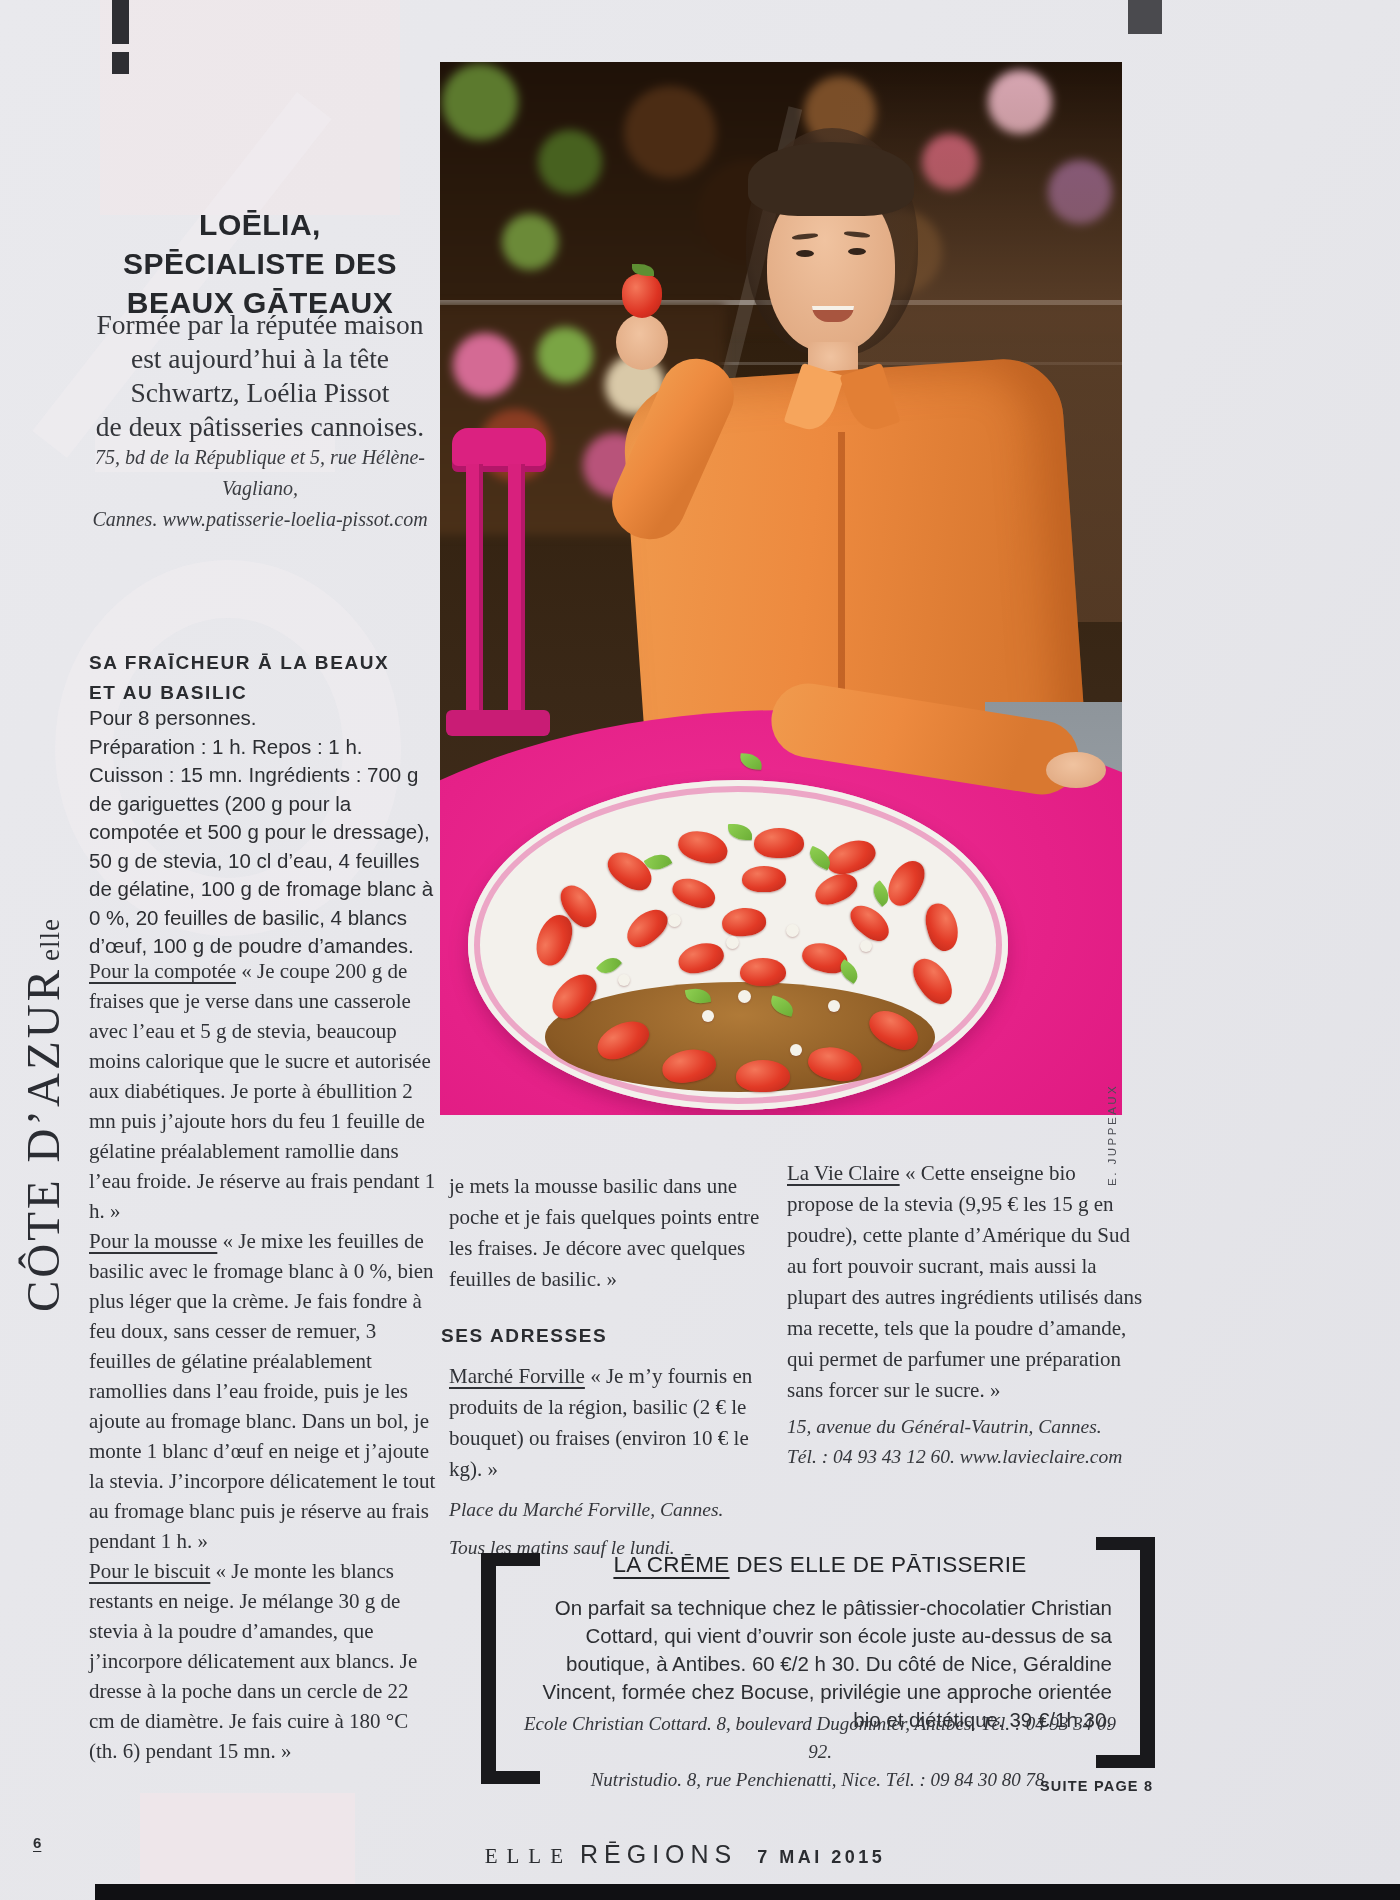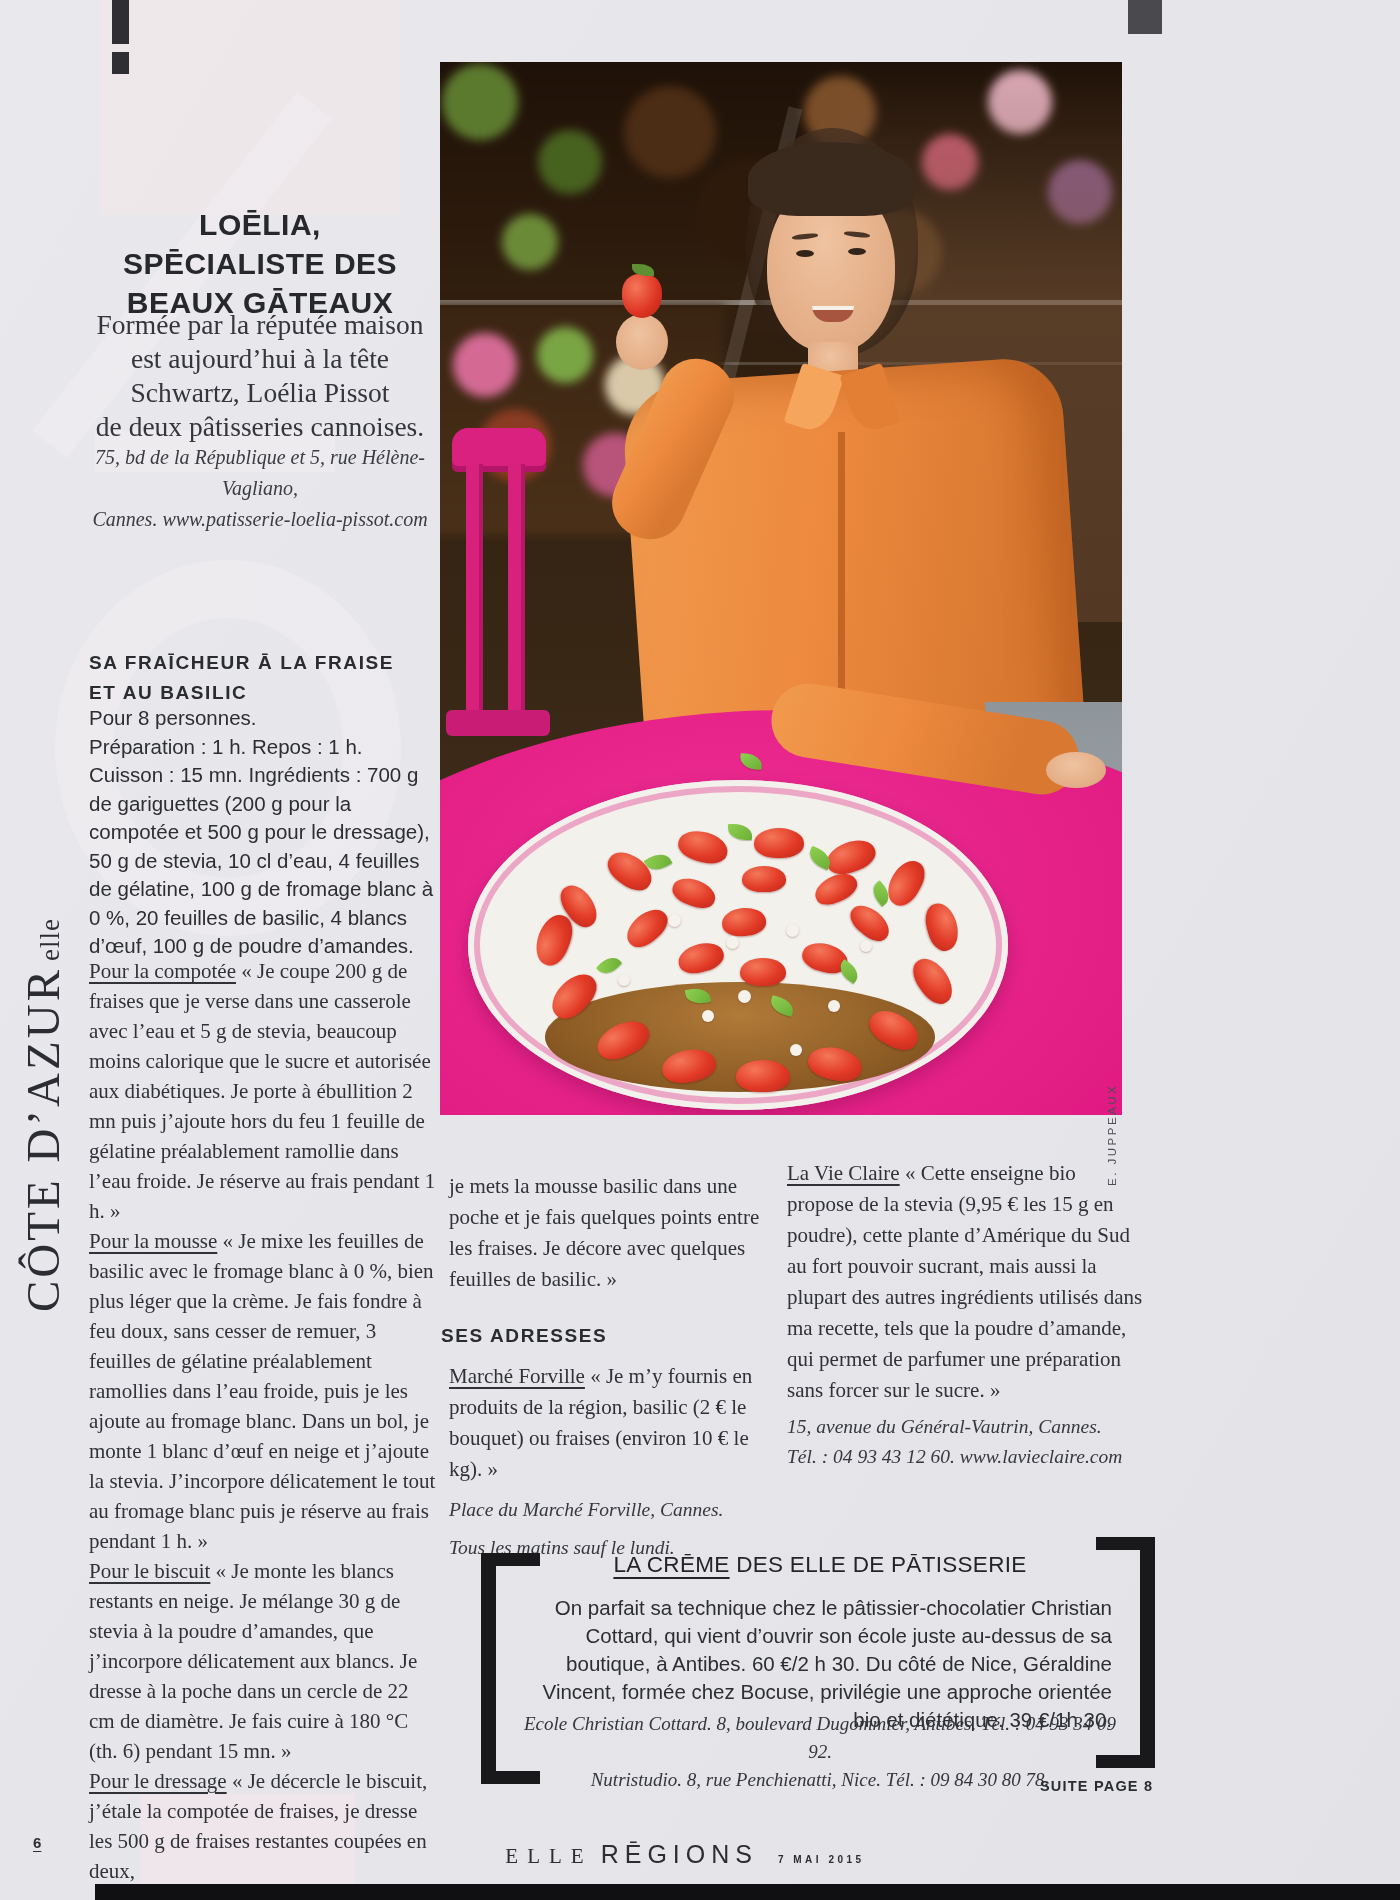--- a/index.html
+++ b/index.html
@@ -78,21 +78,21 @@
   .suite{position:absolute;left:1040px;top:1778px;font-family:"Liberation Sans",sans-serif;
       font-weight:700;font-size:14.5px;letter-spacing:1.2px;color:#2a2c30;}
   
   .folio{position:absolute;left:33px;top:1834px;font-family:"Liberation Sans",sans-serif;
       font-size:15px;font-weight:700;color:#2b2d31;text-decoration:underline;
       text-underline-offset:3px;}
   .footer{position:absolute;left:0;top:1840px;width:1370px;text-align:center;color:#2b2d31;}
   .footer .elle{font-family:"Liberation Serif",serif;font-size:21px;letter-spacing:9px;}
   .footer .reg{font-family:"Liberation Sans",sans-serif;font-size:25px;letter-spacing:6px;
       font-weight:400;margin-left:4px;}
-  .footer .date{font-family:"Liberation Sans",sans-serif;font-size:10px;font-weight:700;
+  .footer .date{font-family:"Liberation Sans",sans-serif;font-size:18px;font-weight:700;
       letter-spacing:3.5px;margin-left:16px;}
   .bottom-strip{position:absolute;left:95px;top:1884px;width:1305px;height:16px;background:#101013;}
 </style>
 </head>
 <body>
 
 <div class="page">
 
   <div class="ghost ghost-pink abs" style="left:100px;top:0;width:300px;height:215px;opacity:.45"></div>
   <div class="ghost ghost-bar abs" style="left:160px;top:60px;width:44px;height:430px;transform:rotate(38deg)"></div>
@@ -115,32 +115,31 @@
     <div>est aujourd’hui à la tête</div>
     <div>Schwartz, Loélia Pissot</div>
     <div>de deux pâtisseries cannoises.</div>
   </div>
   <div class="address">
     <div>75, bd de la République et 5, rue Hélène-Vagliano,</div>
     <div>Cannes. www.patisserie-loelia-pissot.com</div>
   </div>
 
   <div class="recipe-head kicker">
-    <div>SA FRAĪCHEUR Ā LA FRAISE</div>
+    <div>SA FRAĪCHEUR Ā LA BEAUX</div>
     <div>ET AU BASILIC</div>
   </div>
   <div class="recipe-meta">Pour 8 personnes.
 Préparation : 1 h. Repos : 1 h.
 Cuisson : 15 mn. Ingrédients : 700 g de gariguettes (200 g pour la compotée et 500 g pour le dressage), 50 g de stevia, 10 cl d’eau, 4 feuilles de gélatine, 100 g de fromage blanc à 0 %, 20 feuilles de basilic, 4 blancs d’œuf, 100 g de poudre d’amandes.</div>
 
   <div class="col-left">
     <p><span class="lbl">Pour la compotée</span><span> « Je coupe 200 g de fraises que je verse dans une casserole avec l’eau et 5 g de stevia, beaucoup moins calorique que le sucre et autorisée aux diabétiques. Je porte à ébullition 2 mn puis j’ajoute hors du feu 1 feuille de gélatine préalablement ramollie dans l’eau froide. Je réserve au frais pendant 1 h. »</span></p>
     <p><span class="lbl">Pour la mousse</span><span> « Je mixe les feuilles de basilic avec le fromage blanc à 0 %, bien plus léger que la crème. Je fais fondre à feu doux, sans cesser de remuer, 3 feuilles de gélatine préalablement ramollies dans l’eau froide, puis je les ajoute au fromage blanc. Dans un bol, je monte 1 blanc d’œuf en neige et j’ajoute la stevia. J’incorpore délicatement le tout au fromage blanc puis je réserve au frais pendant 1 h. »</span></p>
     <p><span class="lbl">Pour le biscuit</span><span> « Je monte les blancs restants en neige. Je mélange 30 g de stevia à la poudre d’amandes, que j’incorpore délicatement aux blancs. Je dresse à la poche dans un cercle de 22 cm de diamètre. Je fais cuire à 180 °C (th. 6) pendant 15 mn. »</span></p>
-    <p><span class="lbl">Pour le dressage</span><span> « Je décercle le biscuit, j’étale la compotée de fraises, je dresse les 500 g de fraises restantes coupées en deux,</span></p>
   </div>
 
   <div class="col-mid">
     <p>je mets la mousse basilic dans une poche et je fais quelques points entre les fraises. Je décore avec quelques feuilles de basilic. »</p>
     <p class="kicker adr-head">SES ADRESSES</p>
     <p><span class="lbl">Marché Forville</span><span> « Je m’y fournis en produits de la région, basilic (2 € le bouquet) ou fraises (environ 10 € le kg). »</span></p>
     <p class="ital" style="margin-top:10px">Place du Marché Forville, Cannes.</p>
     <p class="ital">Tous les matins sauf le lundi.</p>
   </div>
 

